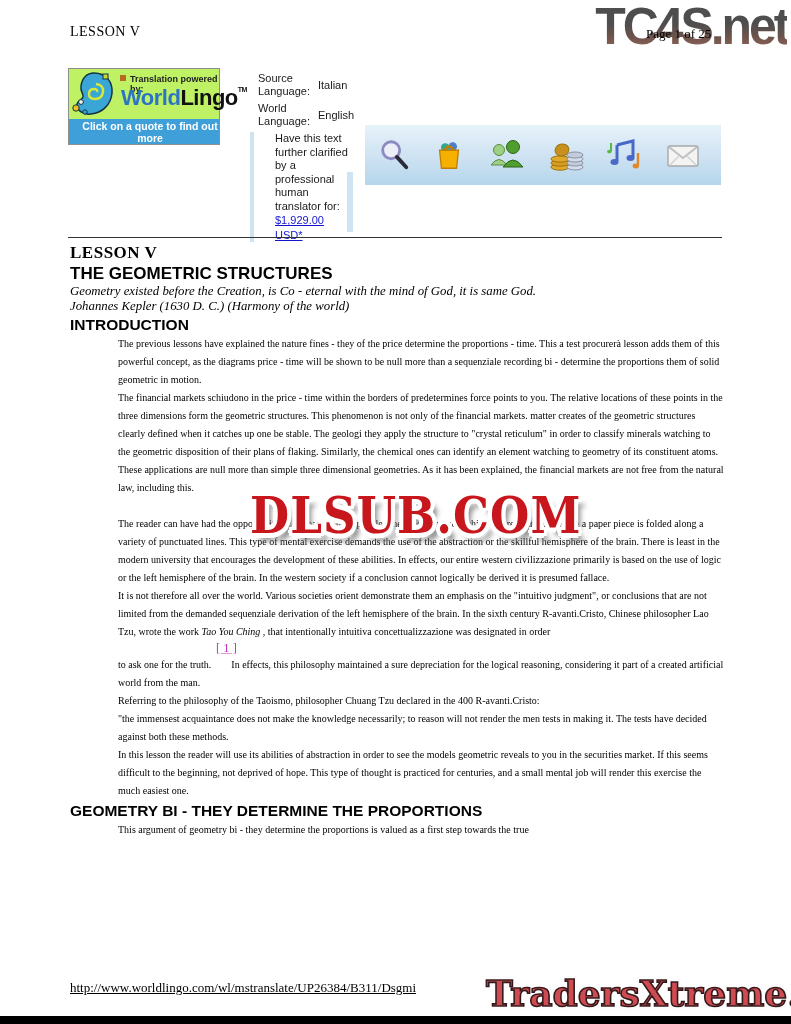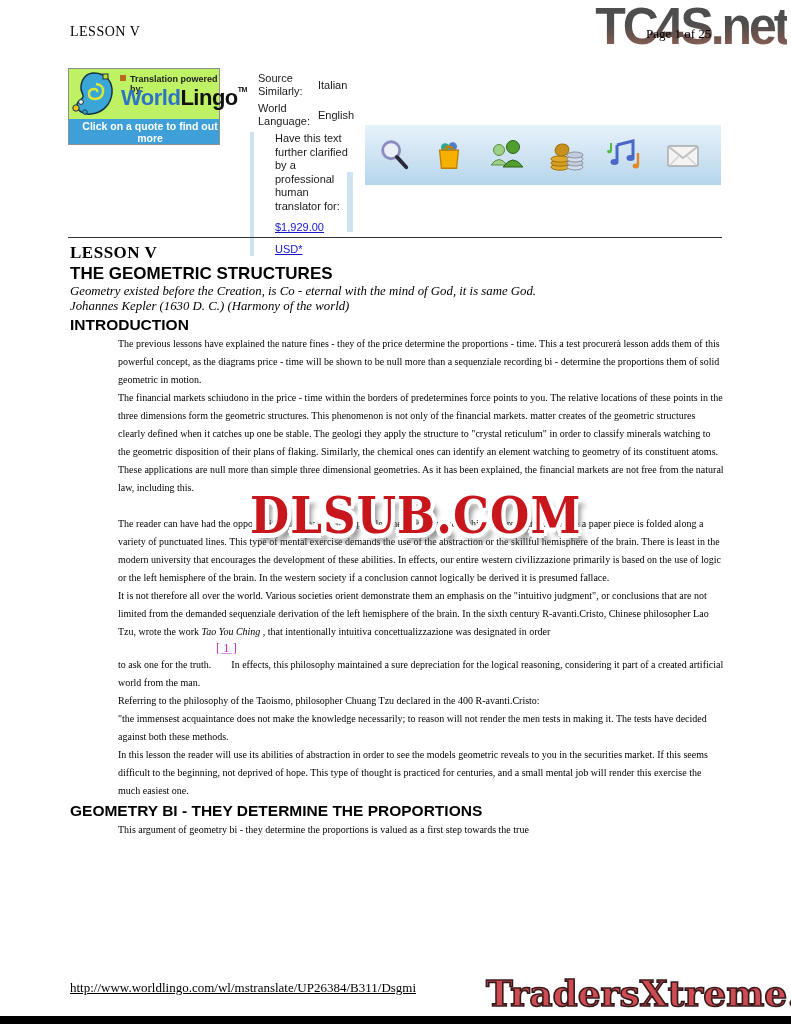--- a/index.html
+++ b/index.html
@@ -35,21 +35,21 @@
     color:#fff; font-family:"Liberation Sans",sans-serif; font-size:10.5px; font-weight:bold;
     text-align:center; line-height:12px; padding-top:1px; cursor:pointer;padding-left:12px; }
 
   
   .lang-col { position:absolute; left:258px; top:72px; width:104px;
     font-family:"Liberation Sans",sans-serif; font-size:11px; color:#1a1a1a; }
   .lang-row { display:flex; margin-bottom:5px; }
   .lang-label { width:56px; line-height:12.5px; }
   .lang-value { margin-left:4px; align-self:center; }
   .offer { border-left:4px solid #cfe4f2; padding-left:21px; margin-left:-8px; line-height:13.5px; width:104px; }
-  .offer-link { color:#1515d0; text-decoration:underline; cursor:pointer; display:inline-block; margin-top:8px; }
+  .offer-link { color:#1515d0; text-decoration:underline; cursor:pointer; display:inline-block; margin-top:1px; }
 
   
   .msn-banner { position:absolute; left:365px; top:125px; width:356px; height:60px;
     background:linear-gradient(180deg,#e7f2fa 0%,#cde2f2 55%,#b5d5ec 100%);
     display:flex; align-items:center; gap:21px; padding-left:12px; overflow:hidden; }
   .msn-banner svg { flex:0 0 auto; }
   .blue-strip { position:absolute; left:347px; top:172px; width:6px; height:60px; background:#cfe4f2; }
 
   
   .divider { position:absolute; left:68px; top:237px; width:654px; border:none; border-top:1.6px solid #333; }
@@ -114,21 +114,21 @@
       <div class="wl-brand"><span class="world">World</span><span>Lingo</span><span class="tm">TM</span></div>
     </div>
     <div class="wl-banner">
       <div>Click on a quote to find out more</div>
       <div>about professional translations</div>
     </div>
   </div>
 
   <div class="lang-col">
     <div class="lang-row">
-      <div class="lang-label">Source Similarly:</div>
+      <div class="lang-label">Source Language:</div>
       <div class="lang-value">Italian</div>
     </div>
     <div class="lang-row">
       <div class="lang-label">World Language:</div>
       <div class="lang-value">English</div>
     </div>
     <div class="offer">
       <span>Have this text further clarified by a professional human translator for:</span><br>
       <span class="offer-link">$1,929.00</span><br>
       <span class="offer-link">USD*</span>

